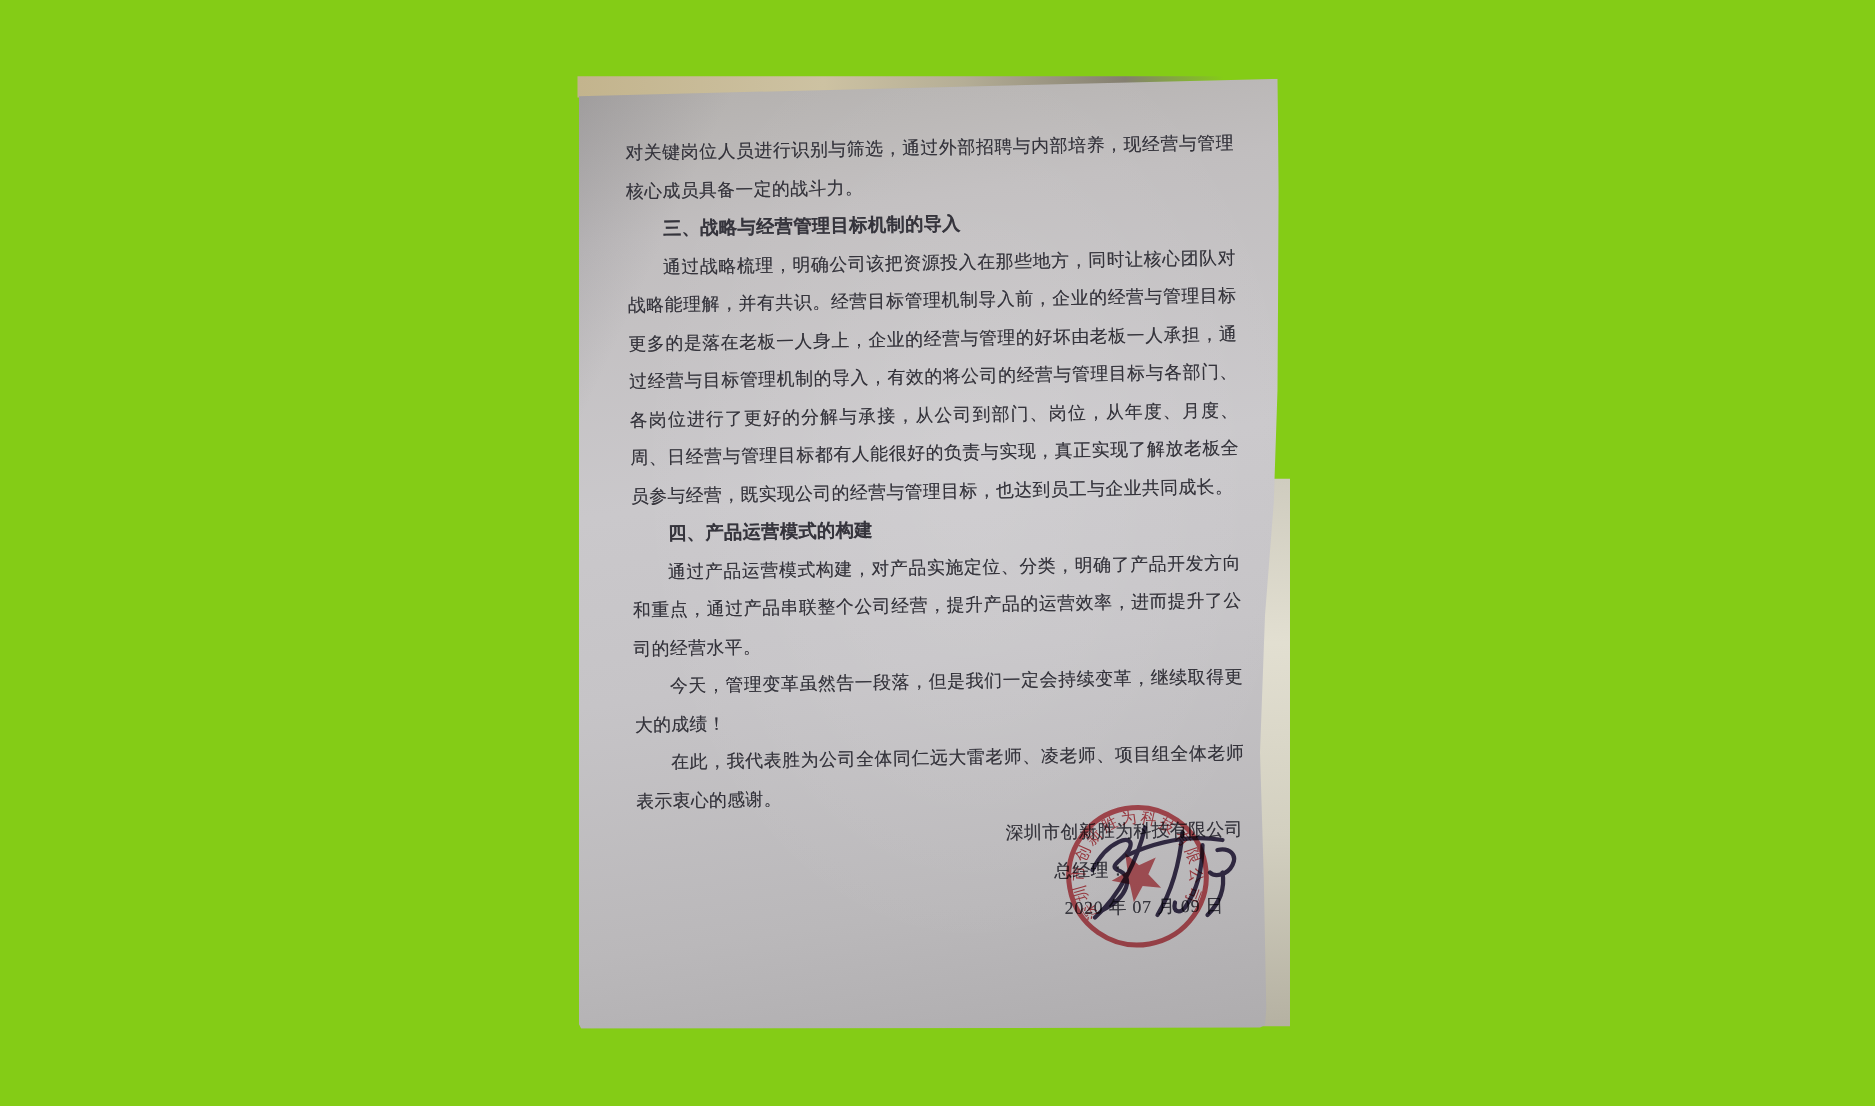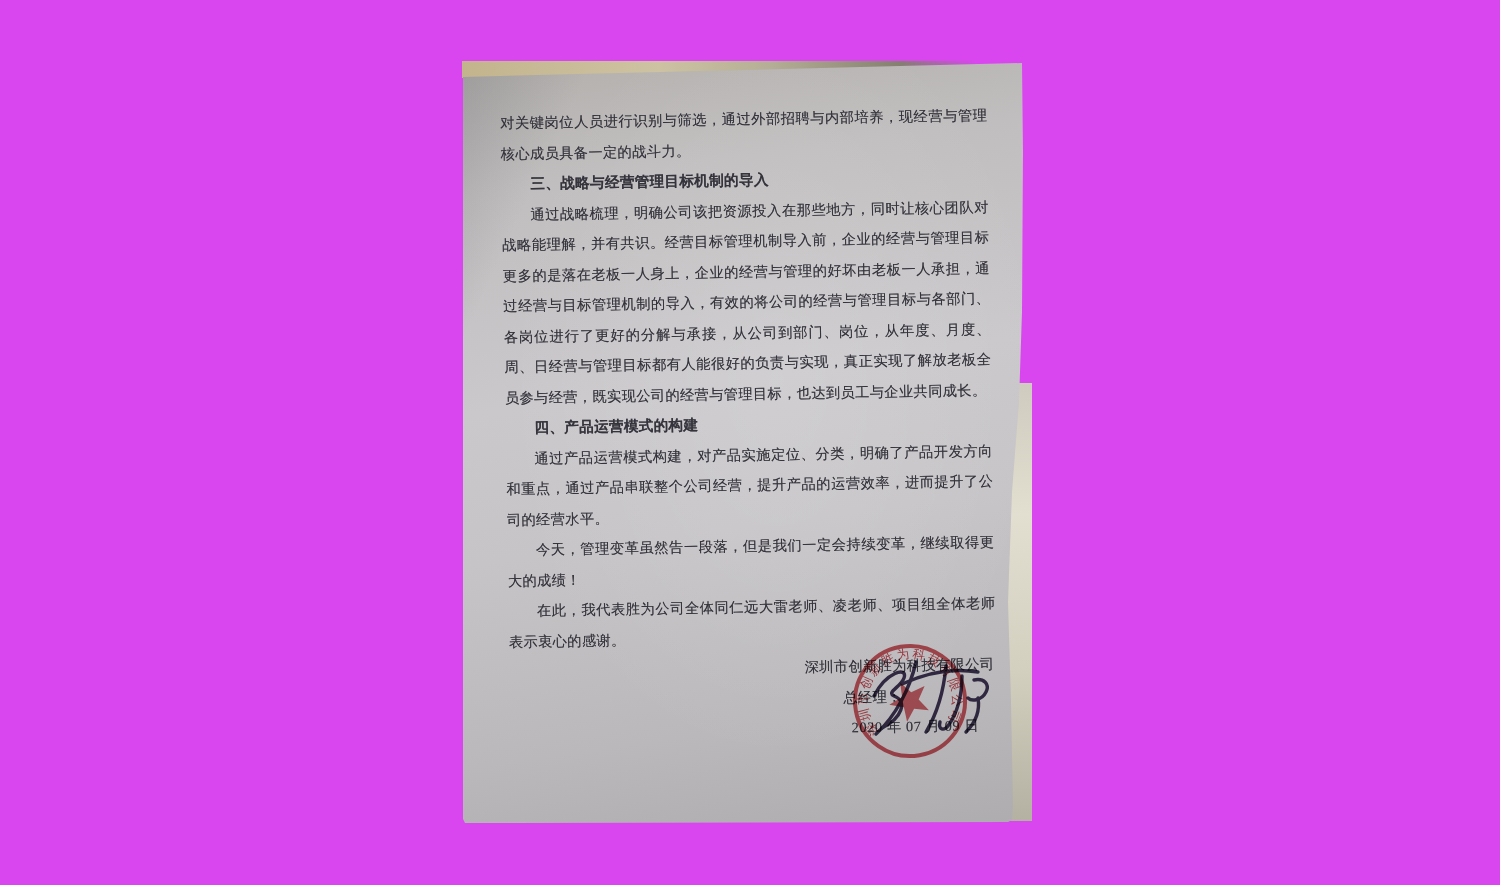--- a/index.html
+++ b/index.html
@@ -8,21 +8,21 @@
     width: 1500px;
     height: 885px;
     background: #000000;
     overflow: hidden;
     font-family: "Liberation Serif", "DejaVu Serif", serif;
   }
   .stage {
     position: absolute;
     left: 0; top: 0;
     width: 1500px; height: 885px;
-    background: #d946ef;
+    background: #84cc16;
   }
   
   .backdrop-top {
     position: absolute;
     left: 462px; top: 61px;
     width: 562px; height: 17px;
     background: linear-gradient(90deg, #c3b48d 0%, #cdc2a2 35%, #b5ae96 55%, #847f70 78%, rgba(70,66,58,0) 92%);
   }
   .backdrop-right {
     position: absolute;

